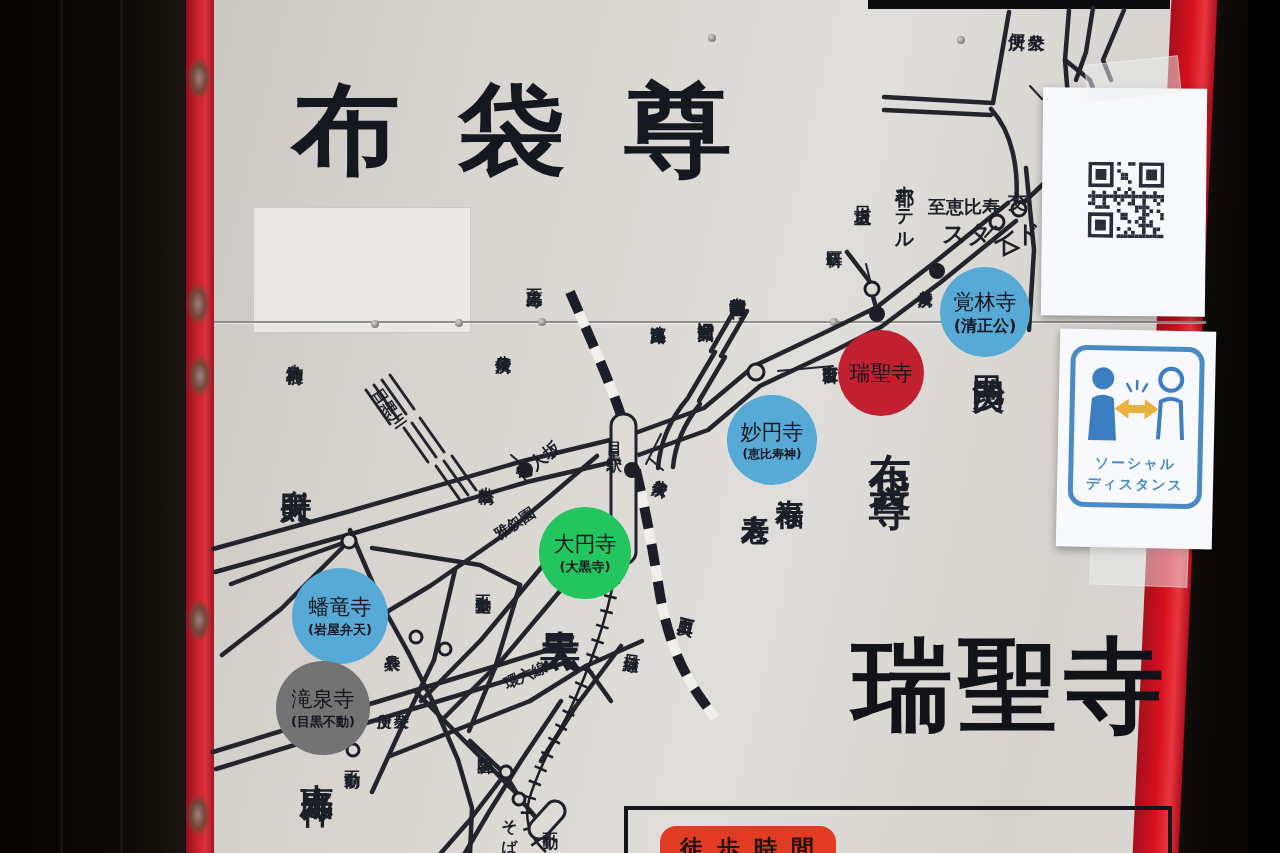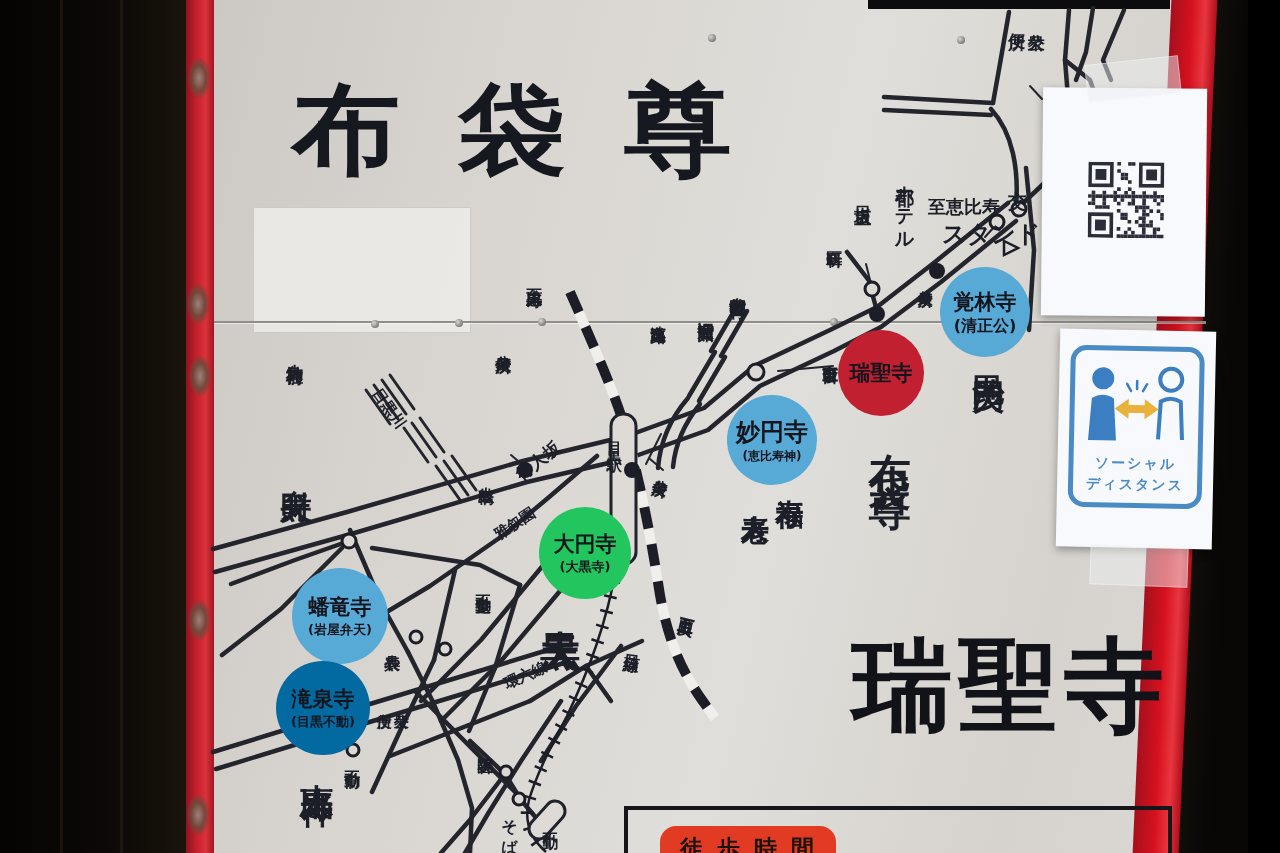--- a/index.html
+++ b/index.html
@@ -31,21 +31,21 @@
   
   .lab,.vlab{position:absolute;color:#1d1f28;font-weight:bold;white-space:nowrap;}
   .vlab{writing-mode:vertical-rl;text-orientation:upright;line-height:1.02;letter-spacing:1px;}
   .lab{line-height:1.05;}
   .deity{letter-spacing:3px;}
   .twocol{position:absolute;display:flex;flex-direction:row-reverse;gap:2px;}
   .twocol span{writing-mode:vertical-rl;text-orientation:upright;font-weight:bold;color:#1d1f28;line-height:1.02;}
   
   .mcircle{position:absolute;border-radius:50%;display:flex;flex-direction:column;
     align-items:center;justify-content:center;text-align:center;color:#14151d;}
-  .mcircle .cname{font-weight:bold;}
+  .mcircle .cname{font-weight:normal;}
   .mcircle .csub{font-weight:bold;}
   
   .title{position:absolute;left:292px;top:58px;font-size:108px;font-weight:900;color:#16181f;
     letter-spacing:58px;transform:scaleY(.92);}
   .mountain{position:absolute;left:876px;top:560px;font-size:64px;font-weight:900;color:#17181e;letter-spacing:30px;}
   .temple-big{position:absolute;left:852px;top:620px;font-size:100px;font-weight:900;color:#121318;letter-spacing:6px;}
   
   .walkbox{position:absolute;left:624px;top:806px;width:540px;height:60px;border:4px solid #15151a;}
   .walkpill{position:absolute;left:32px;top:16px;width:176px;height:44px;border-radius:16px;
     background:#e23b23;color:#1a1208;font-weight:900;font-size:23px;letter-spacing:14px;
@@ -239,32 +239,32 @@
   <div class="vlab" style="left:542px;top:820px;font-size:16px">不動</div>
 
   <div class="mcircle" style="left:940px;top:267px;width:90px;height:90px;background:#57a9d6">
     <div class="cname" style="font-size:21px">覚林寺</div>
     <div class="csub" style="font-size:16px">(清正公)</div>
   </div>
   <div class="mcircle" style="left:838px;top:330px;width:86px;height:86px;background:#c12031">
     <div class="cname" style="font-size:21px">瑞聖寺</div>
   </div>
   <div class="mcircle" style="left:727px;top:395px;width:90px;height:90px;background:#57a9d6">
-    <div class="cname" style="font-size:24px">妙円寺</div>
+    <div class="cname" style="font-size:21px">妙円寺</div>
     <div class="csub" style="font-size:12px">(恵比寿神)</div>
   </div>
   <div class="mcircle" style="left:539px;top:507px;width:92px;height:92px;background:#22c55e">
     <div class="cname" style="font-size:21px">大円寺</div>
     <div class="csub" style="font-size:13px">(大黒寺)</div>
   </div>
   <div class="mcircle" style="left:292px;top:568px;width:96px;height:96px;background:#57a9d6">
     <div class="cname" style="font-size:21px">蟠竜寺</div>
     <div class="csub" style="font-size:13px">(岩屋弁天)</div>
   </div>
-  <div class="mcircle" style="left:276px;top:661px;width:94px;height:94px;background:#0369a1">
+  <div class="mcircle" style="left:276px;top:661px;width:94px;height:94px;background:#737373">
     <div class="cname" style="font-size:21px">滝泉寺</div>
     <div class="csub" style="font-size:13px">(目黒不動)</div>
   </div>
 
   <div class="temple-big">瑞聖寺</div>
 
   <div class="walkbox">
     <div class="walkpill">徒歩時間</div>
   </div>
 

